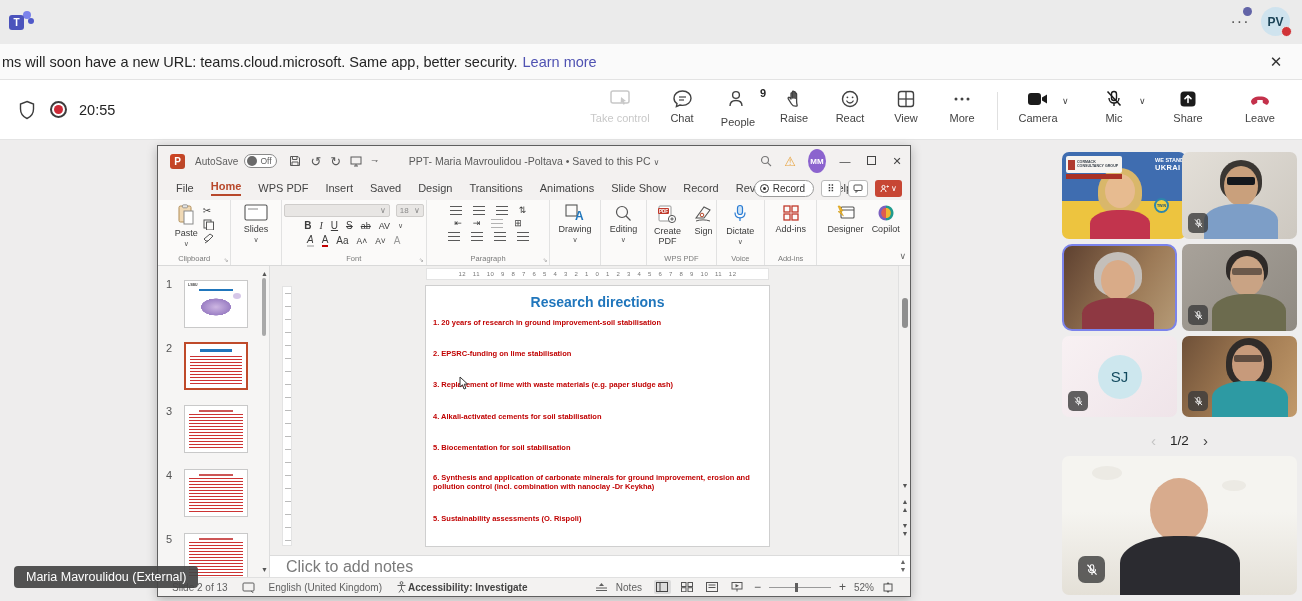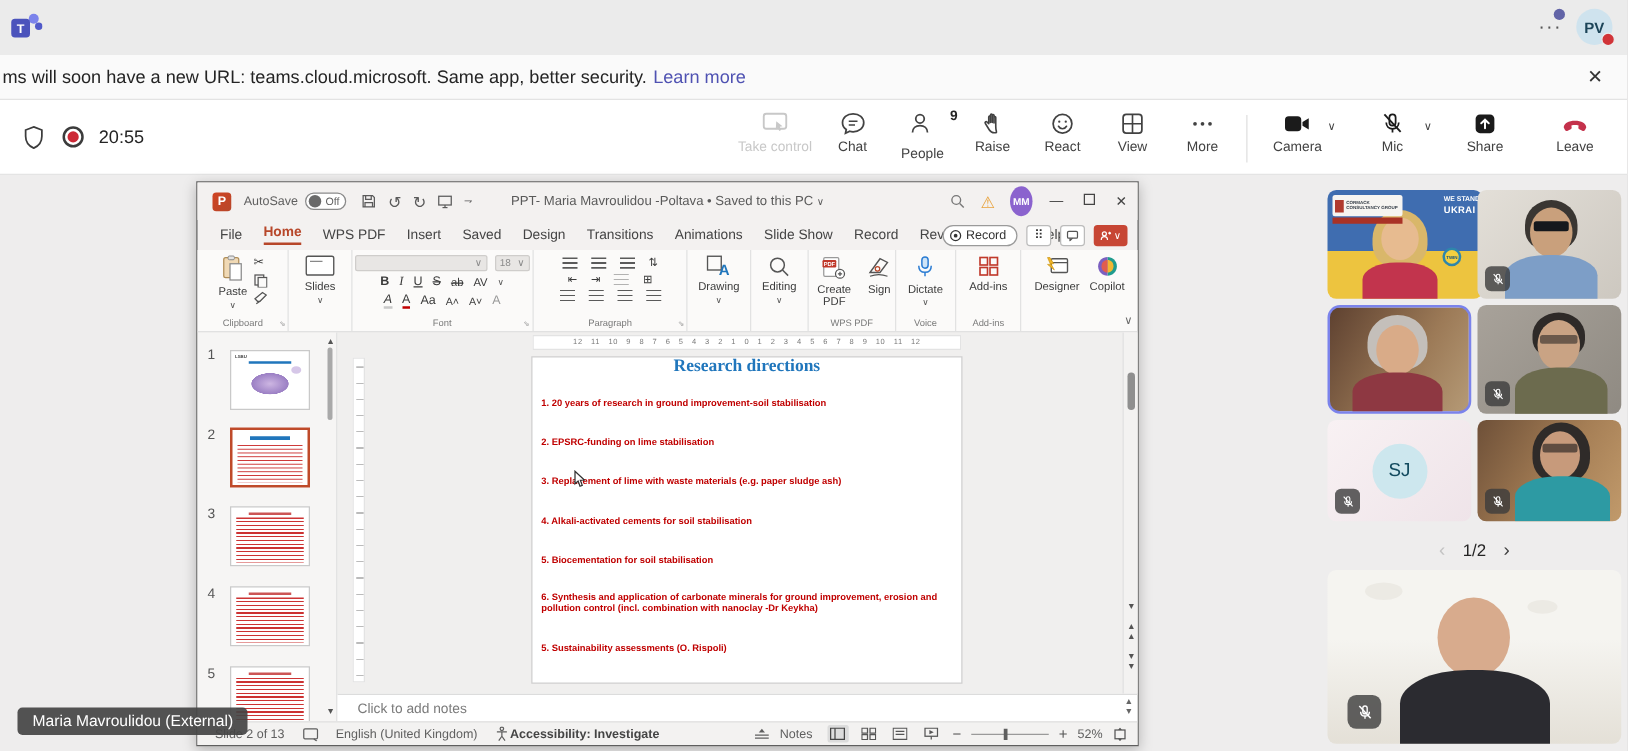--- a/index.html
+++ b/index.html
@@ -111,35 +111,35 @@
   .bluebar { position:absolute; left:14px; right:14px; height:2px; background:#2076bc; }
 
   .editor-col { flex:1; display:flex; flex-direction:column; min-width:0; }
   .editor { flex:1; position:relative; background:#f0efee; }
   .hruler { position:absolute; left:156px; top:2px; width:343px; height:12px; background:#fff; border:1px solid #e3e3e3;
     font-size:6px; color:#777; display:flex; align-items:center; justify-content:center; white-space:nowrap; overflow:hidden;
     word-spacing:4.5px; letter-spacing:.5px; }
   .vruler { position:absolute; left:12px; top:20px; width:10px; height:260px; background:#fff; border:1px solid #e3e3e3;
     background-image:repeating-linear-gradient(180deg,#bbb 0 1px,transparent 1px 13px); background-position:2px 6px; background-size:6px 100%; background-repeat:no-repeat; }
   .canvas { position:absolute; left:156px; top:20px; width:343px; height:260px; background:#fff; box-shadow:0 0 0 1px #cfcfcf; }
-  .stitle { margin-top:0; text-align:center; color:#2076bc; font-size:14px; font-weight:bold;font-family:Liberation Serif, serif; }
+  .stitle { margin-top:8px; text-align:center; color:#2076bc; font-size:14px; font-weight:bold; }
   .sitem { position:absolute; left:7px; right:5px; color:#c00000; font-weight:bold; font-size:7.5px; line-height:9px; }
   .cursor-arrow { position:absolute; left:33px; top:90px; }
   .escroll { position:absolute; right:0; top:0; width:12px; height:100%; background:#f3f2f1; border-left:1px solid #e0e0e0; }
   .escroll .thumbv { position:absolute; left:3px; top:32px; width:6px; height:30px; background:#8f8f8f; border-radius:3px; }
   .escroll .nav { position:absolute; left:0; width:12px; text-align:center; font-size:7px; color:#555; line-height:8px; }
 
   .notesrow { height:22px; background:#fff; border-top:1px solid #dcdcdc; display:flex; align-items:center; flex:none; position:relative; }
-  .notesrow .ph { margin-left:16px; font-size:11px; color:#7a7a7a; }
+  .notesrow .ph { margin-left:16px; font-size:16px; color:#7a7a7a; }
   .notes-scroll { position:absolute; right:2px; top:2px; font-size:7px; color:#666; line-height:8px; text-align:center; width:10px; }
 
   .statusbar { height:19px; background:#f3f2f1; border-top:1px solid #e0e0e0; display:flex; align-items:center;
     font-size:10px; color:#5f5f5f; flex:none; position:relative; }
   .statusbar .it { margin-left:14px; white-space:nowrap; }
-  .sb-right { position:absolute; right:8px; display:flex; align-items:center; gap:8px; }
+  .sb-right { position:absolute; right:16px; display:flex; align-items:center; gap:8px; }
   .viewico { width:17px; height:14px; display:flex; align-items:center; justify-content:center; cursor:pointer; border-radius:2px; }
   .viewico.active { background:#dcdcdc; }
   .zoomtrack { width:62px; height:1px; background:#9a9a9a; position:relative; }
   .zoomthumb { position:absolute; left:26px; top:-4px; width:3px; height:9px; background:#5f5f5f; }
 
   
   .presenter { position:absolute; left:14px; top:566px; background:rgba(68,68,68,.92); color:#fff; font-size:12.5px;
     padding:4px 12px; border-radius:4px; white-space:nowrap; }
 
   

